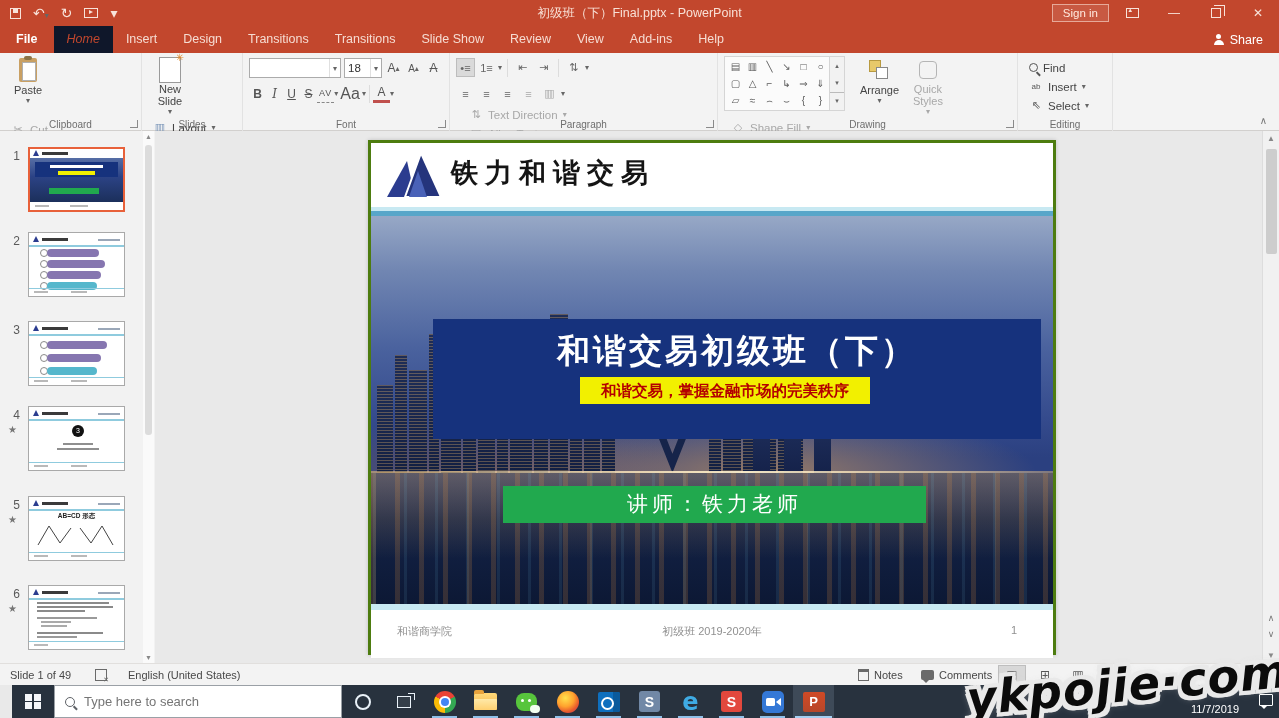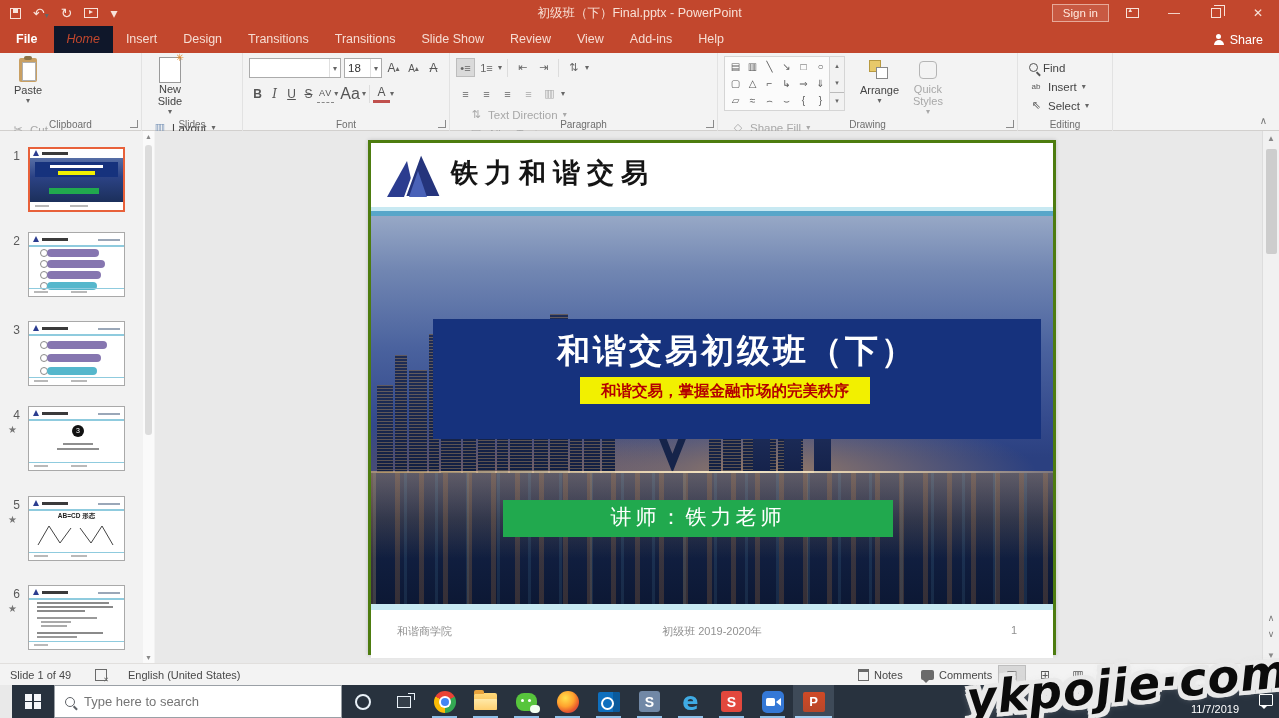--- a/index.html
+++ b/index.html
@@ -105,21 +105,21 @@
   .lotus { position:absolute; bottom:34%; width:30px; height:42px; background:#16244A; clip-path:polygon(50% 100%,0 10%,20% 0,50% 55%,80% 0,100% 10%); }
   .waterline { position:absolute; left:0; right:0; top:65.6%; height:2px; background:linear-gradient(90deg, rgba(255,205,125,.5), rgba(255,240,205,.95) 55%, rgba(255,205,125,.4)); }
   .water { position:absolute; left:0; right:0; top:66%; bottom:0; background:linear-gradient(180deg,#21356A 0%,#142348 35%,#0C1834 100%); }
   .streaks { position:absolute; inset:0;
     background:repeating-linear-gradient(90deg, rgba(238,152,62,.18) 0 5px, rgba(0,0,0,0) 5px 24px),
                repeating-linear-gradient(90deg, rgba(120,205,235,.10) 2px 5px, rgba(0,0,0,0) 5px 33px),
                linear-gradient(180deg, rgba(255,190,95,.28), rgba(255,190,95,0) 65%); }
   .title-box { position:absolute; left:62px; width:608px; top:103px; height:120px; background:#16327D; }
   .title-text { position:absolute; left:0; width:100%; top:10px; text-align:center; color:#FFF; font-family:"DejaVu Serif","Liberation Serif",serif; font-weight:bold; font-size:33px; letter-spacing:3px; }
   .subtitle-box { position:absolute; left:209px; width:290px; top:161px; height:27px; background:#F2F000; text-align:center; line-height:27px; font-family:"DejaVu Serif","Liberation Serif",serif; font-weight:bold; font-size:15.5px; color:#B40000; }
-  .inst-box { position:absolute; left:132px; width:390px; top:343px; height:37px; background:#21A94E; text-align:center; line-height:37px; color:#FFF; font-family:Liberation Mono, monospace; font-size:21px; letter-spacing:4px;margin-top:14px; }
+  .inst-box { position:absolute; left:132px; width:423px; top:343px; height:37px; background:#21A94E; text-align:center; line-height:37px; color:#FFF; font-family:Liberation Serif, serif; font-size:21px; letter-spacing:4px; }
   .band3 { position:absolute; left:0; right:0; top:461px; height:6px; background:#C8E9F2; }
   .s-footer { position:absolute; left:0; right:0; top:467px; height:48px; background:#FFF; font-size:11px; color:#909090; }
   
   .vscroll { position:absolute; right:0; top:131px; width:17px; height:532px; background:#F1F1F1; border-left:1px solid #DDD; }
   .vs-arrow { position:absolute; left:0; width:100%; text-align:center; font-size:8px; color:#888; }
   .vs-thumb { position:absolute; left:3px; width:11px; background:#CDCDCD; border-radius:2px; }
 
   
   .tscroll { position:absolute; right:1px; top:0; width:11px; height:532px; background:#FAFAFA; }
   .ts-thumb { position:absolute; left:2px; width:7px; background:#DCDCDC; border-radius:3px; }

